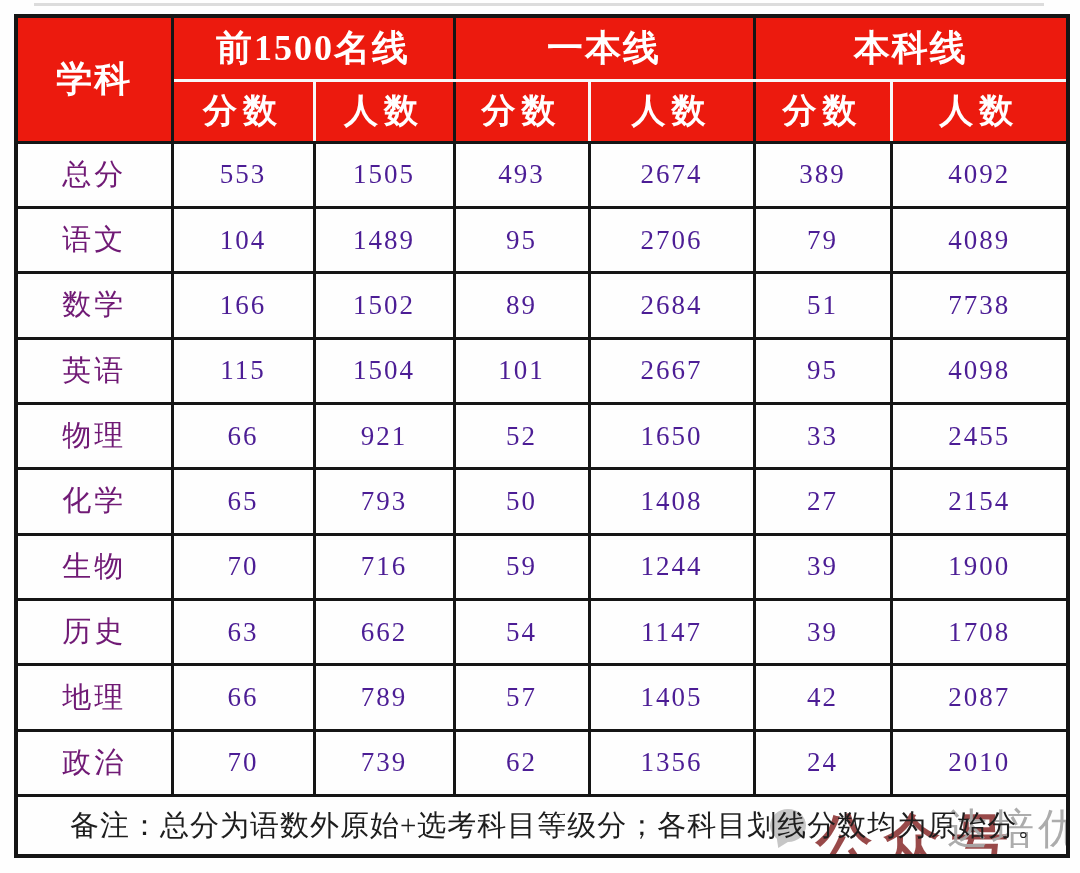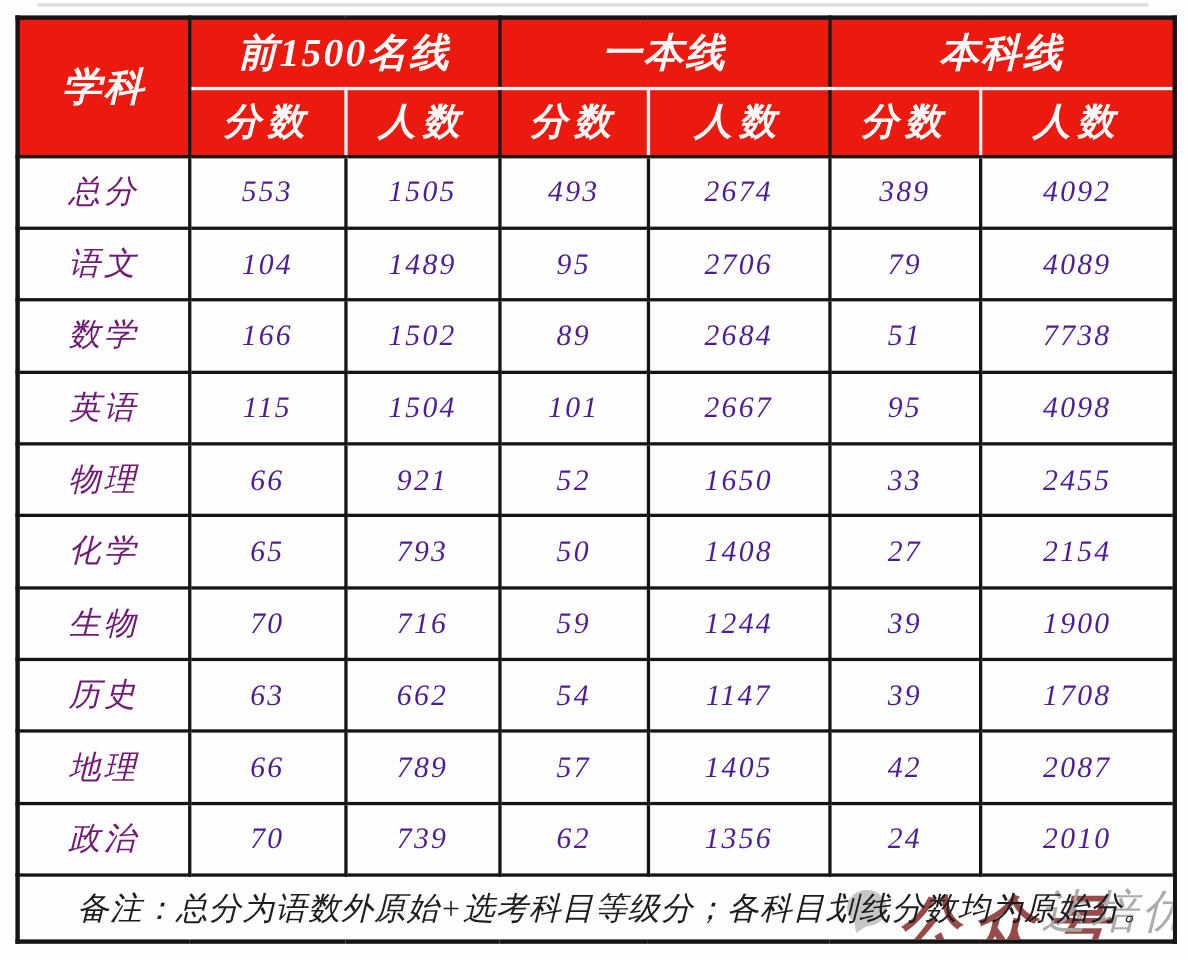--- a/index.html
+++ b/index.html
@@ -3,21 +3,20 @@
 <meta charset="utf-8">
 <style>
   * { margin:0; padding:0; box-sizing:border-box; }
   html,body { background:#ffffff; }
   .page {
     position:relative;
     width:1080px; height:873px;
     background:#fefefe;
     font-family:"Liberation Serif","DejaVu Serif",serif;
     overflow:hidden;
-    font-style:italic;
   }
   .top-artifact {
     position:absolute; top:3px; left:34px; width:1010px; height:3px;
     background:#c9c9c9; opacity:.65;
   }
   table.score-table {
     position:absolute; left:14px; top:14px;
     width:1052px; height:844px;
     border-collapse:collapse;
     border:4px solid #151515;

